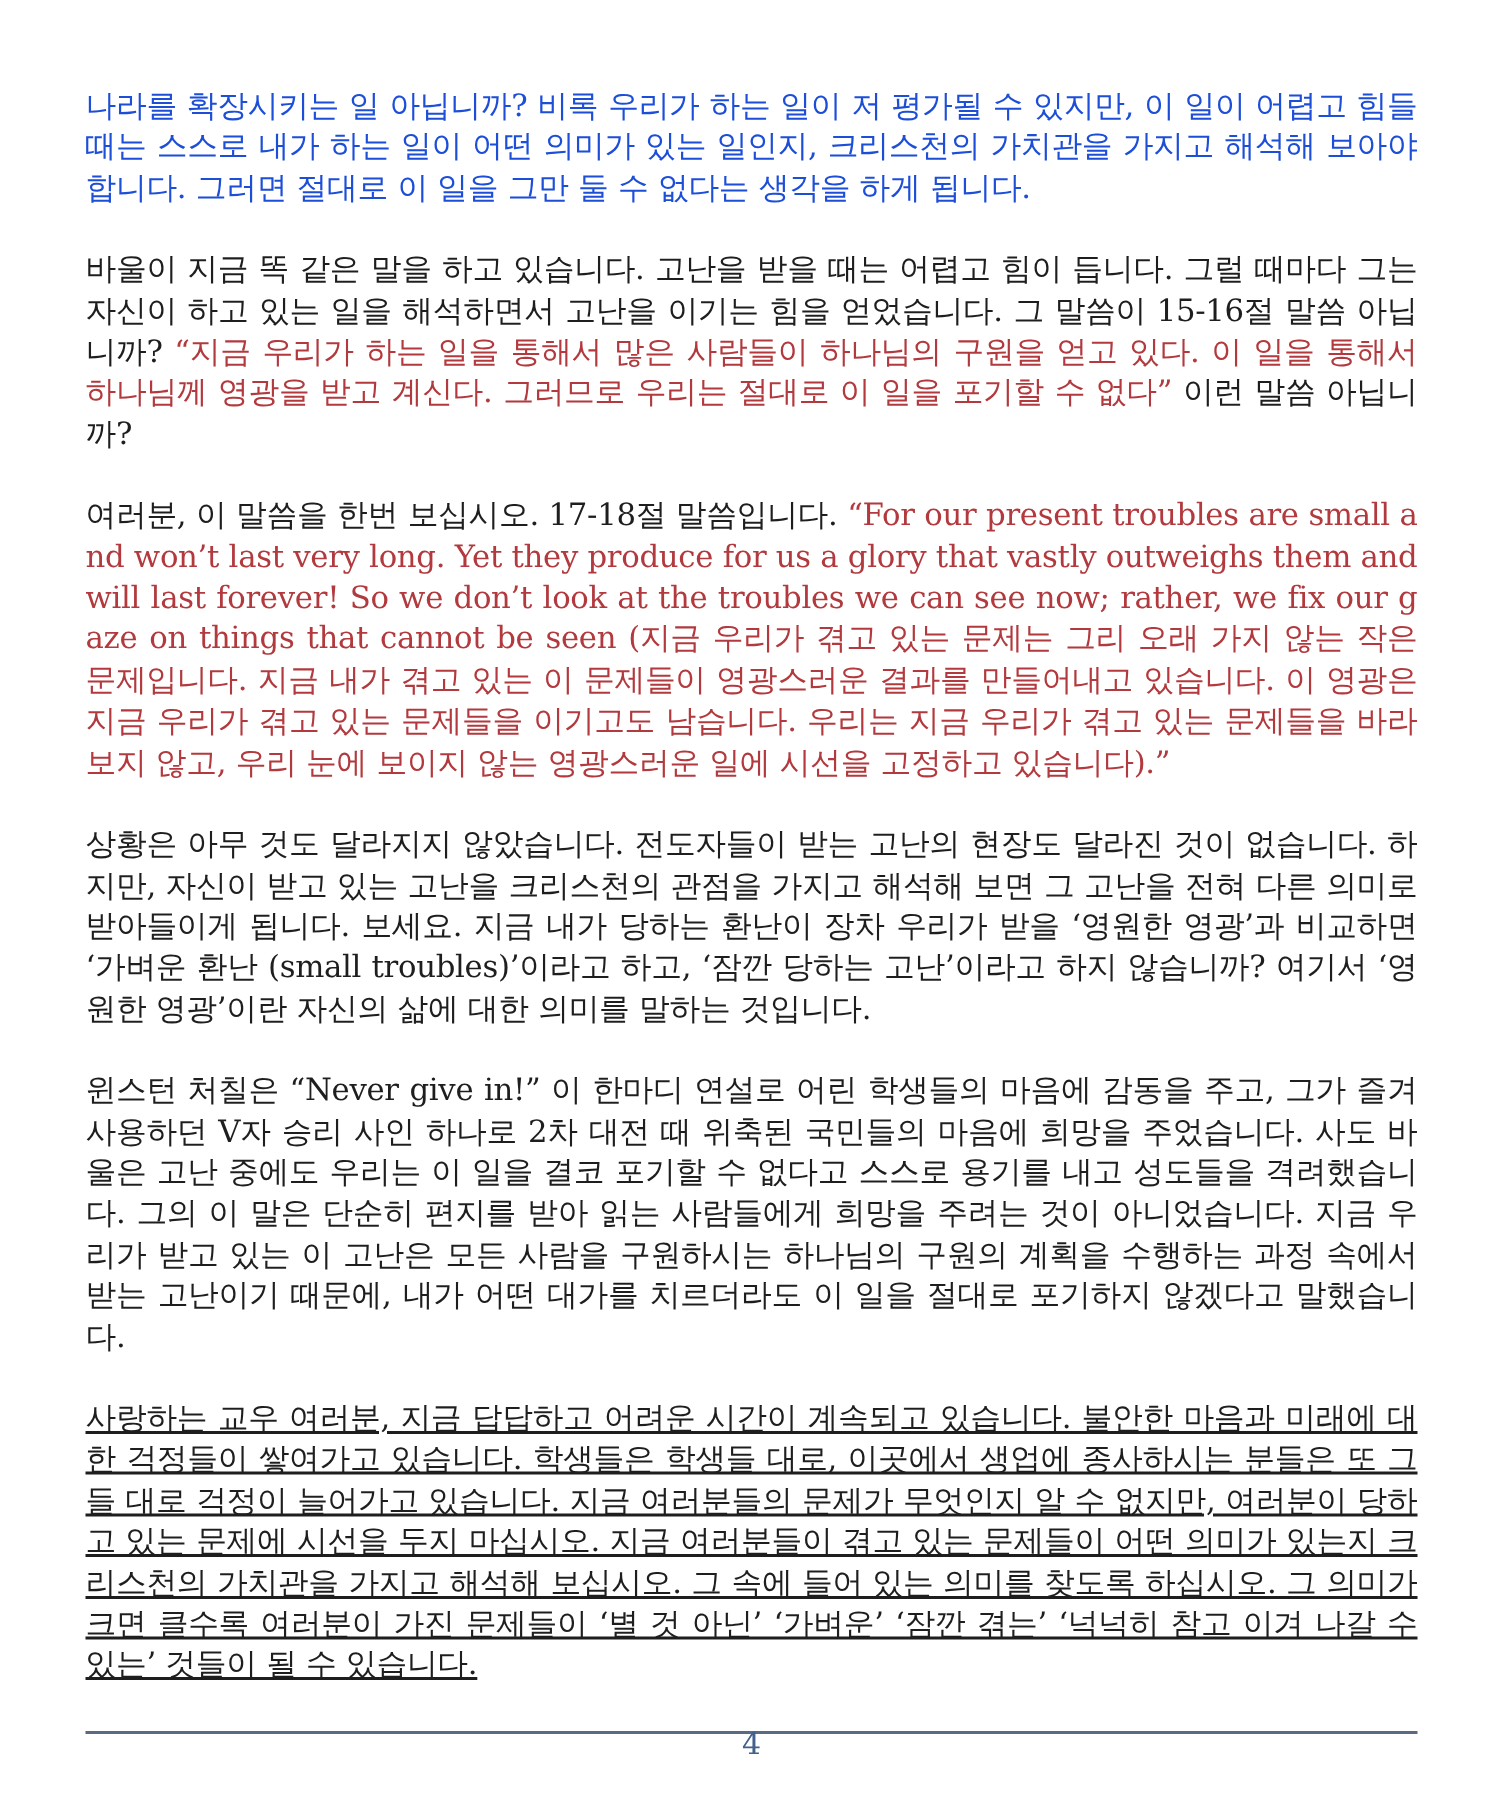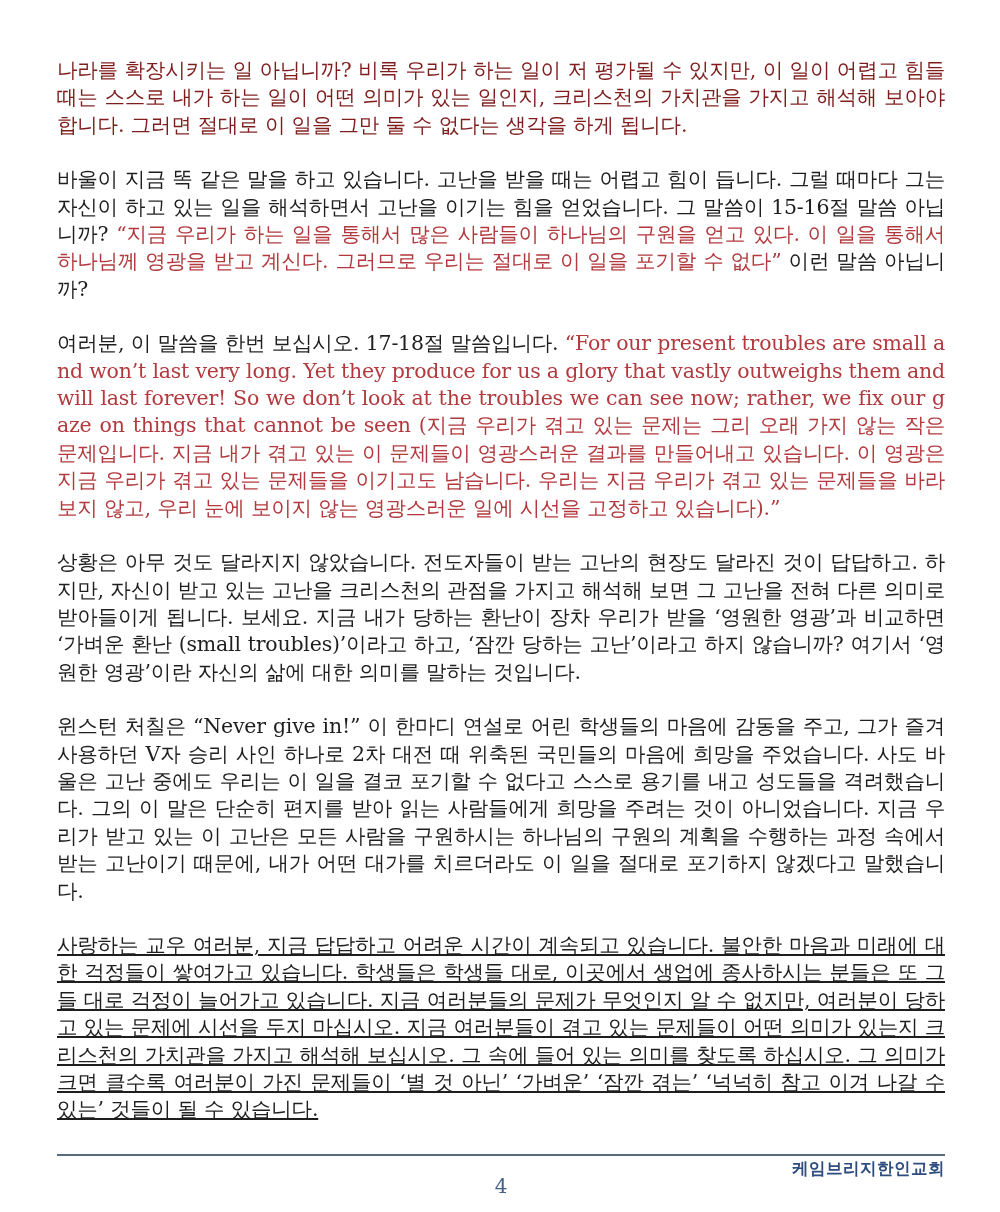--- a/index.html
+++ b/index.html
@@ -55,26 +55,25 @@
     text-align: center;
     font-size: 20px;
     margin-top: -6px;
   }
 </style>
 </head>
 <body>
 
 <div class="page">
   <div class="content" id="content" style="color: rgb(30, 30, 30);">
-      <p class="para"><span class="run" style="color: #7f1d1d; margin-top: 13px;">나라를 확장시키는 일 아닙니까? 비록 우리가 하는 일이 저 평가될 수 있지만, 이 일이 어렵고 힘들 때는 스스로 내가 하는 일이 어떤 의미가 있는 일인지, 크리스천의 가치관을 가지고 해석해 보아야 합니다. 그러면 절대로 이 일을 그만 둘 수 없다는 생각을 하게 됩니다.</span></p>
+      <p class="para"><span class="run" style="color: #1d4ed8; margin-top: 13px;">나라를 확장시키는 일 아닙니까? 비록 우리가 하는 일이 저 평가될 수 있지만, 이 일이 어렵고 힘들 때는 스스로 내가 하는 일이 어떤 의미가 있는 일인지, 크리스천의 가치관을 가지고 해석해 보아야 합니다. 그러면 절대로 이 일을 그만 둘 수 없다는 생각을 하게 됩니다.</span></p>
       <p class="para"><span class="run" style="color: rgb(30, 30, 30);">바울이 지금 똑 같은 말을 하고 있습니다. 고난을 받을 때는 어렵고 힘이 듭니다. 그럴 때마다 그는 자신이 하고 있는 일을 해석하면서 고난을 이기는 힘을 얻었습니다. 그 말씀이 15-16절 말씀 아닙니까? </span><span class="run" style="color: rgb(178, 58, 62);">“지금 우리가 하는 일을 통해서 많은 사람들이 하나님의 구원을 얻고 있다. 이 일을 통해서 하나님께 영광을 받고 계신다. 그러므로 우리는 절대로 이 일을 포기할 수 없다”</span><span class="run" style="color: rgb(30, 30, 30);"> 이런 말씀 아닙니까?</span></p>
       <p class="para"><span class="run" style="color: rgb(30, 30, 30);">여러분, 이 말씀을 한번 보십시오. 17-18절 말씀입니다. </span><span class="run" style="color: rgb(178, 58, 62);">“For our present troubles are small and won’t last very long. Yet they produce for us a glory that vastly outweighs them and will last forever! So we don’t look at the troubles we can see now; rather, we fix our gaze on things that cannot be seen (지금 우리가 겪고 있는 문제는 그리 오래 가지 않는 작은 문제입니다. 지금 내가 겪고 있는 이 문제들이 영광스러운 결과를 만들어내고 있습니다. 이 영광은 지금 우리가 겪고 있는 문제들을 이기고도 남습니다. 우리는 지금 우리가 겪고 있는 문제들을 바라보지 않고, 우리 눈에 보이지 않는 영광스러운 일에 시선을 고정하고 있습니다).”</span></p>
-      <p class="para"><span class="run" style="color: rgb(30, 30, 30);">상황은 아무 것도 달라지지 않았습니다. 전도자들이 받는 고난의 현장도 달라진 것이 답답하고. 하지만, 자신이 받고 있는 고난을 크리스천의 관점을 가지고 해석해 보면 그 고난을 전혀 다른 의미로 받아들이게 됩니다. 보세요. 지금 내가 당하는 환난이 장차 우리가 받을 ‘영원한 영광’과 비교하면 ‘가벼운 환난 (small troubles)’이라고 하고, ‘잠깐 당하는 고난’이라고 하지 않습니까? 여기서 ‘영원한 영광’이란 자신의 삶에 대한 의미를 말하는 것입니다.</span></p>
+      <p class="para"><span class="run" style="color: rgb(30, 30, 30);">상황은 아무 것도 달라지지 않았습니다. 전도자들이 받는 고난의 현장도 달라진 것이 없습니다. 하지만, 자신이 받고 있는 고난을 크리스천의 관점을 가지고 해석해 보면 그 고난을 전혀 다른 의미로 받아들이게 됩니다. 보세요. 지금 내가 당하는 환난이 장차 우리가 받을 ‘영원한 영광’과 비교하면 ‘가벼운 환난 (small troubles)’이라고 하고, ‘잠깐 당하는 고난’이라고 하지 않습니까? 여기서 ‘영원한 영광’이란 자신의 삶에 대한 의미를 말하는 것입니다.</span></p>
       <p class="para"><span class="run" style="color: rgb(30, 30, 30);">윈스턴 처칠은 “Never give in!” 이 한마디 연설로 어린 학생들의 마음에 감동을 주고, 그가 즐겨 사용하던 V자 승리 사인 하나로 2차 대전 때 위축된 국민들의 마음에 희망을 주었습니다. 사도 바울은 고난 중에도 우리는 이 일을 결코 포기할 수 없다고 스스로 용기를 내고 성도들을 격려했습니다. 그의 이 말은 단순히 편지를 받아 읽는 사람들에게 희망을 주려는 것이 아니었습니다. 지금 우리가 받고 있는 이 고난은 모든 사람을 구원하시는 하나님의 구원의 계획을 수행하는 과정 속에서 받는 고난이기 때문에, 내가 어떤 대가를 치르더라도 이 일을 절대로 포기하지 않겠다고 말했습니다.</span></p>
       <p class="para"><span class="run" style="color: rgb(30, 30, 30);">사랑하는 교우 여러분, 지금 답답하고 어려운 시간이 계속되고 있습니다. 불안한 마음과 미래에 대한 걱정들이 쌓여가고 있습니다. 학생들은 학생들 대로, 이곳에서 생업에 종사하시는 분들은 또 그들 대로 걱정이 늘어가고 있습니다. 지금 여러분들의 문제가 무엇인지 알 수 없지만, 여러분이 당하고 있는 문제에 시선을 두지 마십시오. 지금 여러분들이 겪고 있는 문제들이 어떤 의미가 있는지 크리스천의 가치관을 가지고 해석해 보십시오. 그 속에 들어 있는 의미를 찾도록 하십시오. 그 의미가 크면 클수록 여러분이 가진 문제들이 ‘별 것 아닌’ ‘가벼운’ ‘잠깐 겪는’ ‘넉넉히 참고 이겨 나갈 수 있는’ 것들이 될 수 있습니다.</span></p>
     </div>
 
   <div class="footer">
     <hr class="footer-divider" id="footer-divider" style="border-top-color: rgb(90, 106, 128);">
-    <div class="footer-org" id="footer-org" style="color: rgb(46, 76, 125);">케임브리지한인교회</div>
     <div class="footer-pagenum" id="footer-pagenum" style="color: rgb(68, 97, 140);">4</div>
   </div>
 </div>
 
 </body></html>

